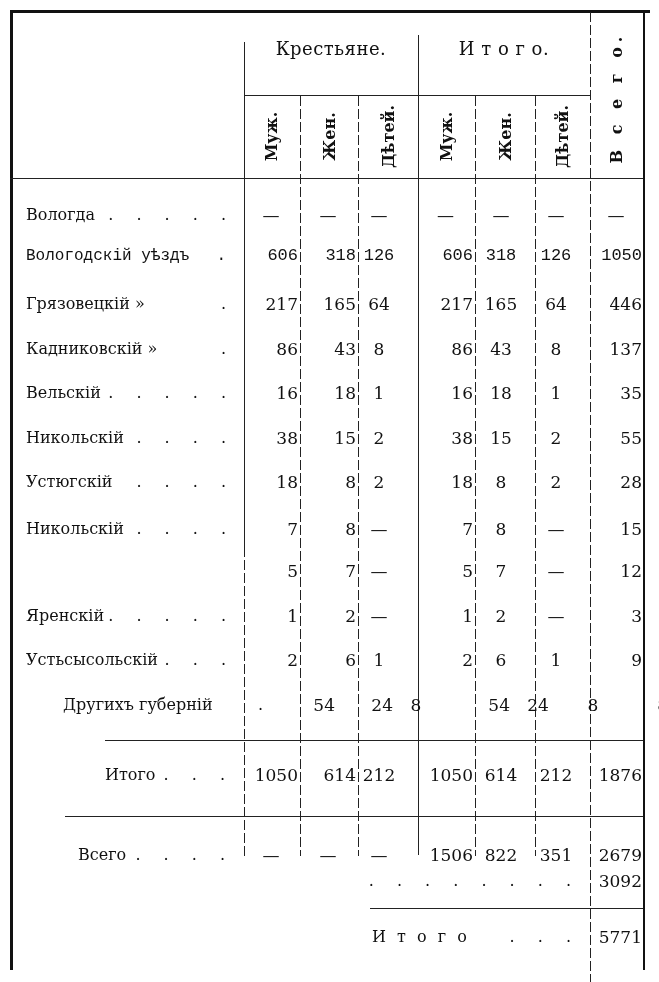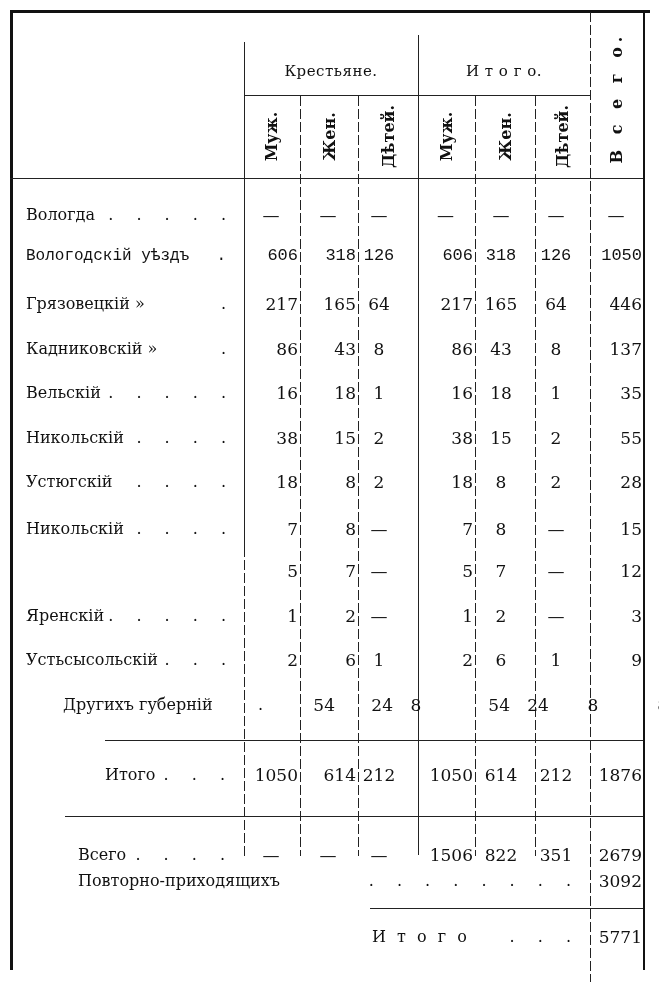--- a/index.html
+++ b/index.html
@@ -5,21 +5,21 @@
   html, body { margin:0; padding:0; background:#fff; }
   body { width:659px; height:982px; position:relative; overflow:hidden;
          font-family:"DejaVu Serif","Liberation Serif",serif; color:#111; }
   .page { position:absolute; left:0; top:0; width:659px; height:982px; }
   .topline { position:absolute; left:10px; top:10px; width:640px; height:3px; background:#111; }
   .leftline { position:absolute; left:10px; top:10px; width:3px; height:960px; background:#111; }
   .rightline { position:absolute; left:643px; top:10px; width:2px; height:960px; background:#111; }
   .vline { position:absolute; width:1px; background:#222; }
   .vline.dash { background:repeating-linear-gradient(#222 0 10px, transparent 10px 13px); }
   .hline { position:absolute; height:1px; background:#222; }
-  .grp { position:absolute; top:38px; height:30px; font-size:15px; text-align:center; letter-spacing:0.5px;margin-top:24px; }
+  .grp { position:absolute; top:38px; height:30px; font-size:18px; text-align:center; letter-spacing:0.5px; }
   .colh { position:absolute; top:96px; height:80px; display:flex; align-items:center; justify-content:center; }
   .colh span { display:inline-block; transform:rotate(-90deg); white-space:nowrap; font-size:16px; font-weight:bold; }
   .vsego-h { position:absolute; left:590px; top:20px; width:54px; height:155px; display:flex; align-items:center; justify-content:center; }
   .vsego-h span { transform:rotate(-90deg); white-space:nowrap; font-size:16px; letter-spacing:5px; font-weight:bold; }
   .row { position:absolute; left:0; width:659px; height:30px; }
   .lbl { position:absolute; left:26px; top:0; width:215px; font-size:16px; line-height:30px; white-space:nowrap; }
   .lbl .dots { position:absolute; right:6px; top:0; letter-spacing:9px; }
   .cell { position:absolute; top:0; font-size:17px; line-height:30px; text-align:right; }
   .c1{left:244px;width:54px}.c2{left:300px;width:56px}.c3{left:358px;width:42px;text-align:center}
   .c4{left:418px;width:55px}.c5{left:475px;width:52px;text-align:center}.c6{left:535px;width:42px;text-align:center}
@@ -210,21 +210,21 @@
     <span class="cell c1" style="text-align:center">—</span>
     <span class="cell c2" style="text-align:center">—</span>
     <span class="cell c3">—</span>
     <span class="cell c4">1506</span>
     <span class="cell c5">822</span>
     <span class="cell c6">351</span>
     <span class="cell c7">2679</span>
   </div>
 
   <div class="row" style="top:866px;">
-    <span class="lbl" style="left:78px;width:508px;"><span>Повторно-приходящихъ</span><span class="dots">. . . . . . . .</span></span>
+    <span class="lbl" style="left:78px;width:508px;"><span class="dots">. . . . . . . .</span></span>
     <span class="cell c7">3092</span>
   </div>
 
   <div class="hline" style="left:370px;top:908px;width:273px;"></div>
   <div class="row" style="top:922px;">
     <span class="lbl" style="left:372px;width:214px;letter-spacing:3px;"><span>И т о г о</span><span class="dots">. . .</span></span>
     <span class="cell c7">5771</span>
   </div>
 </div>
 

